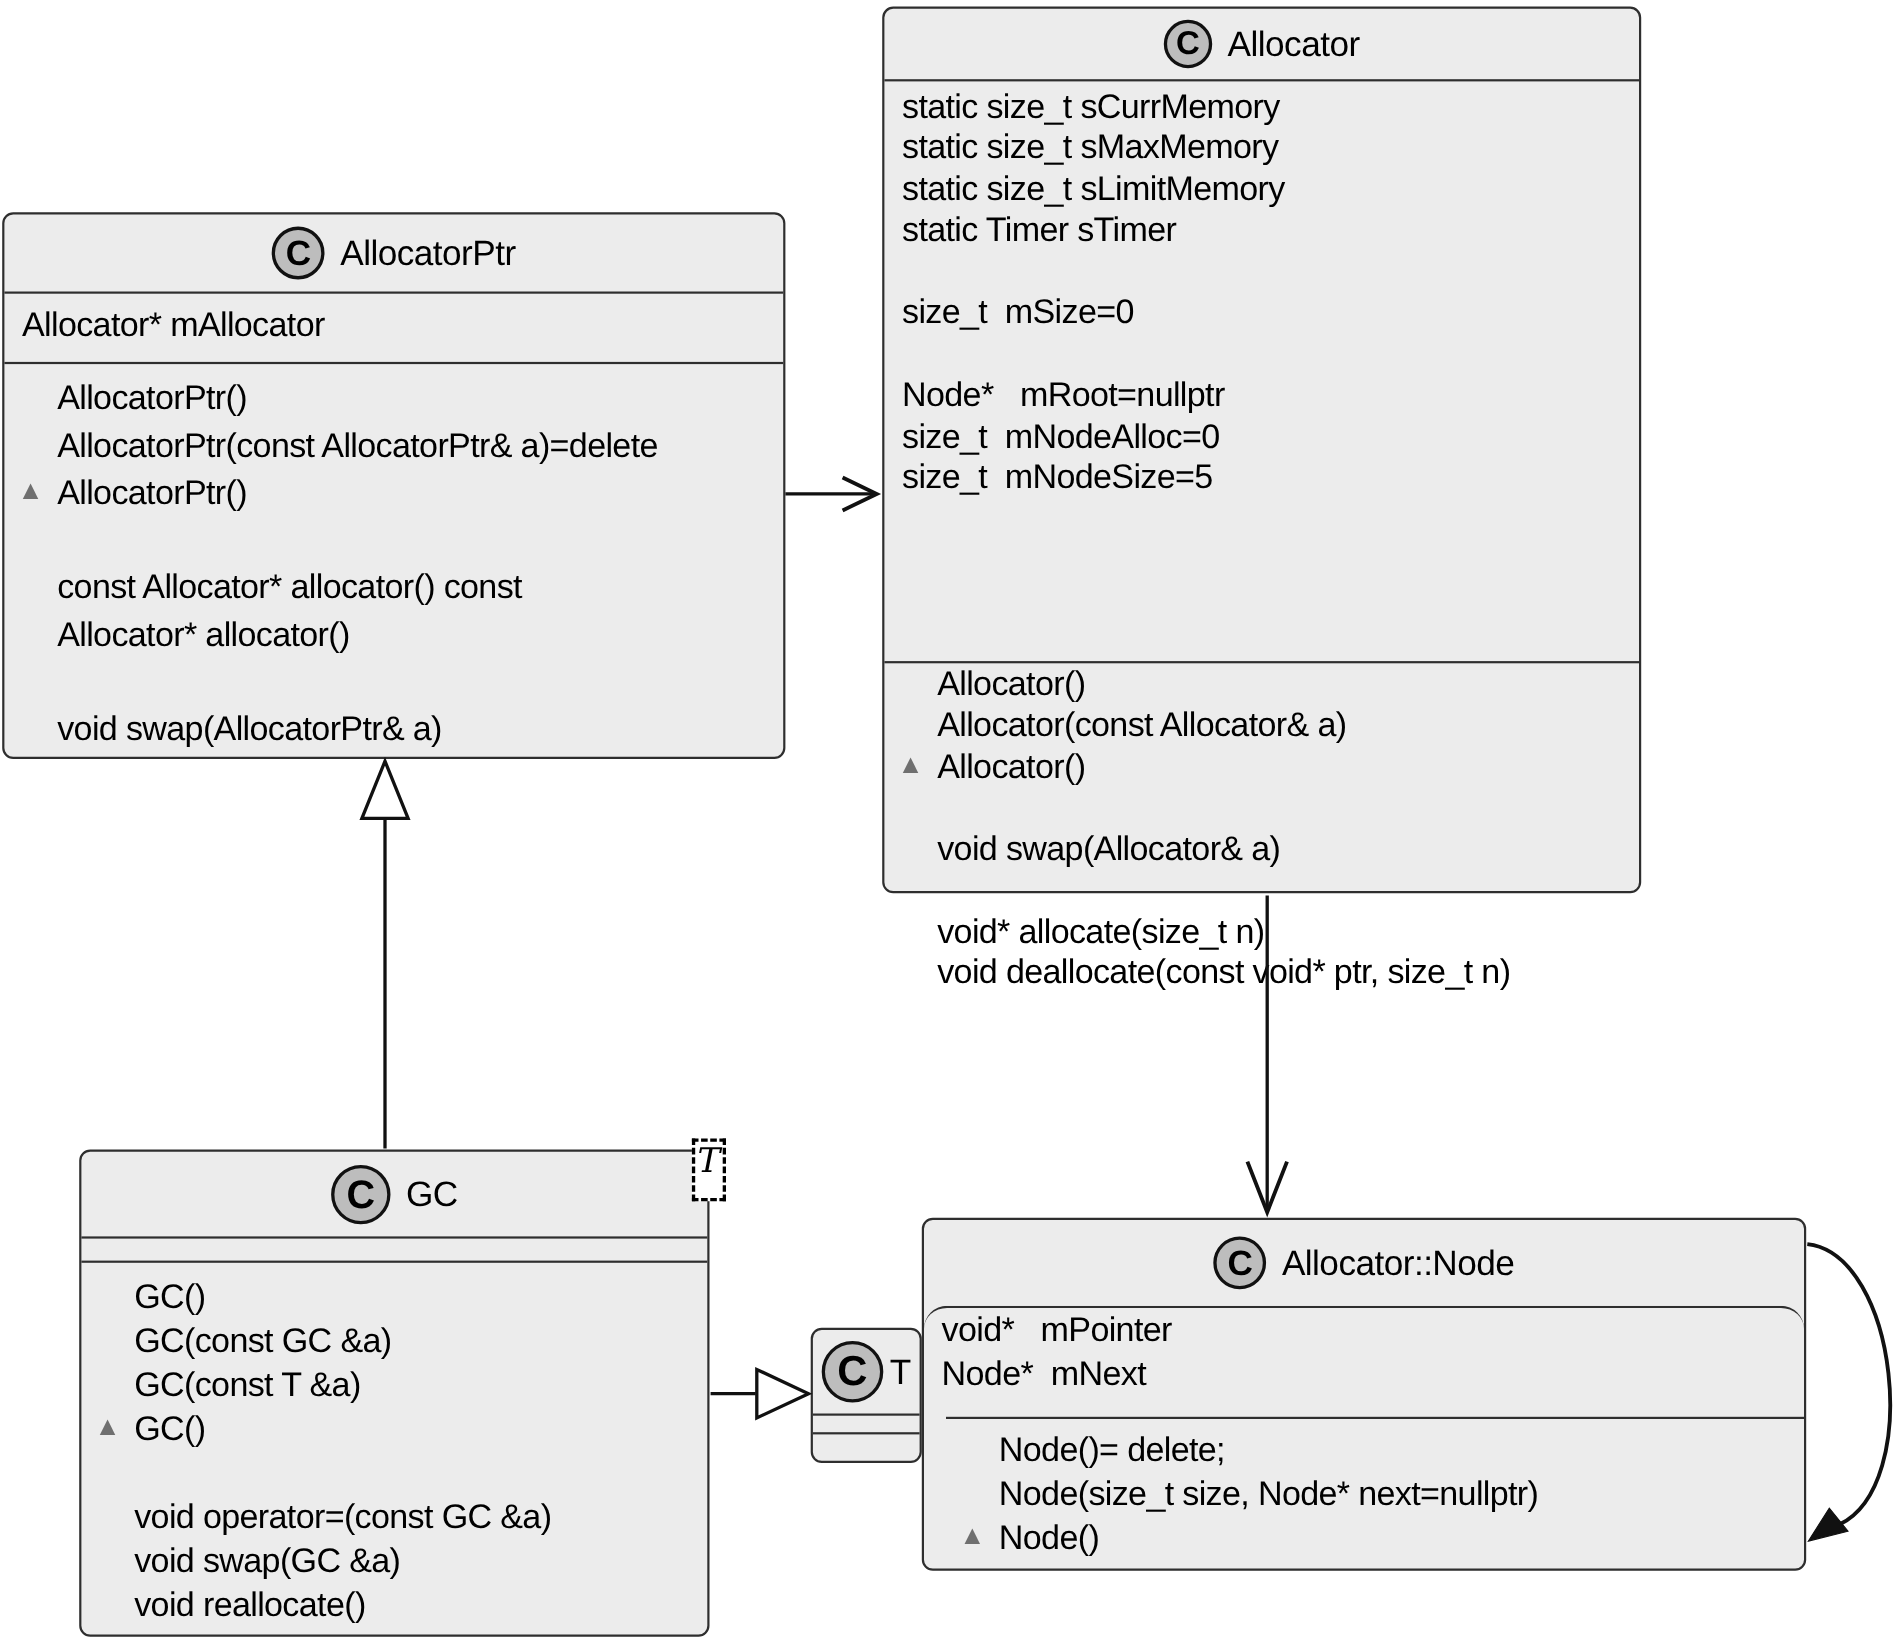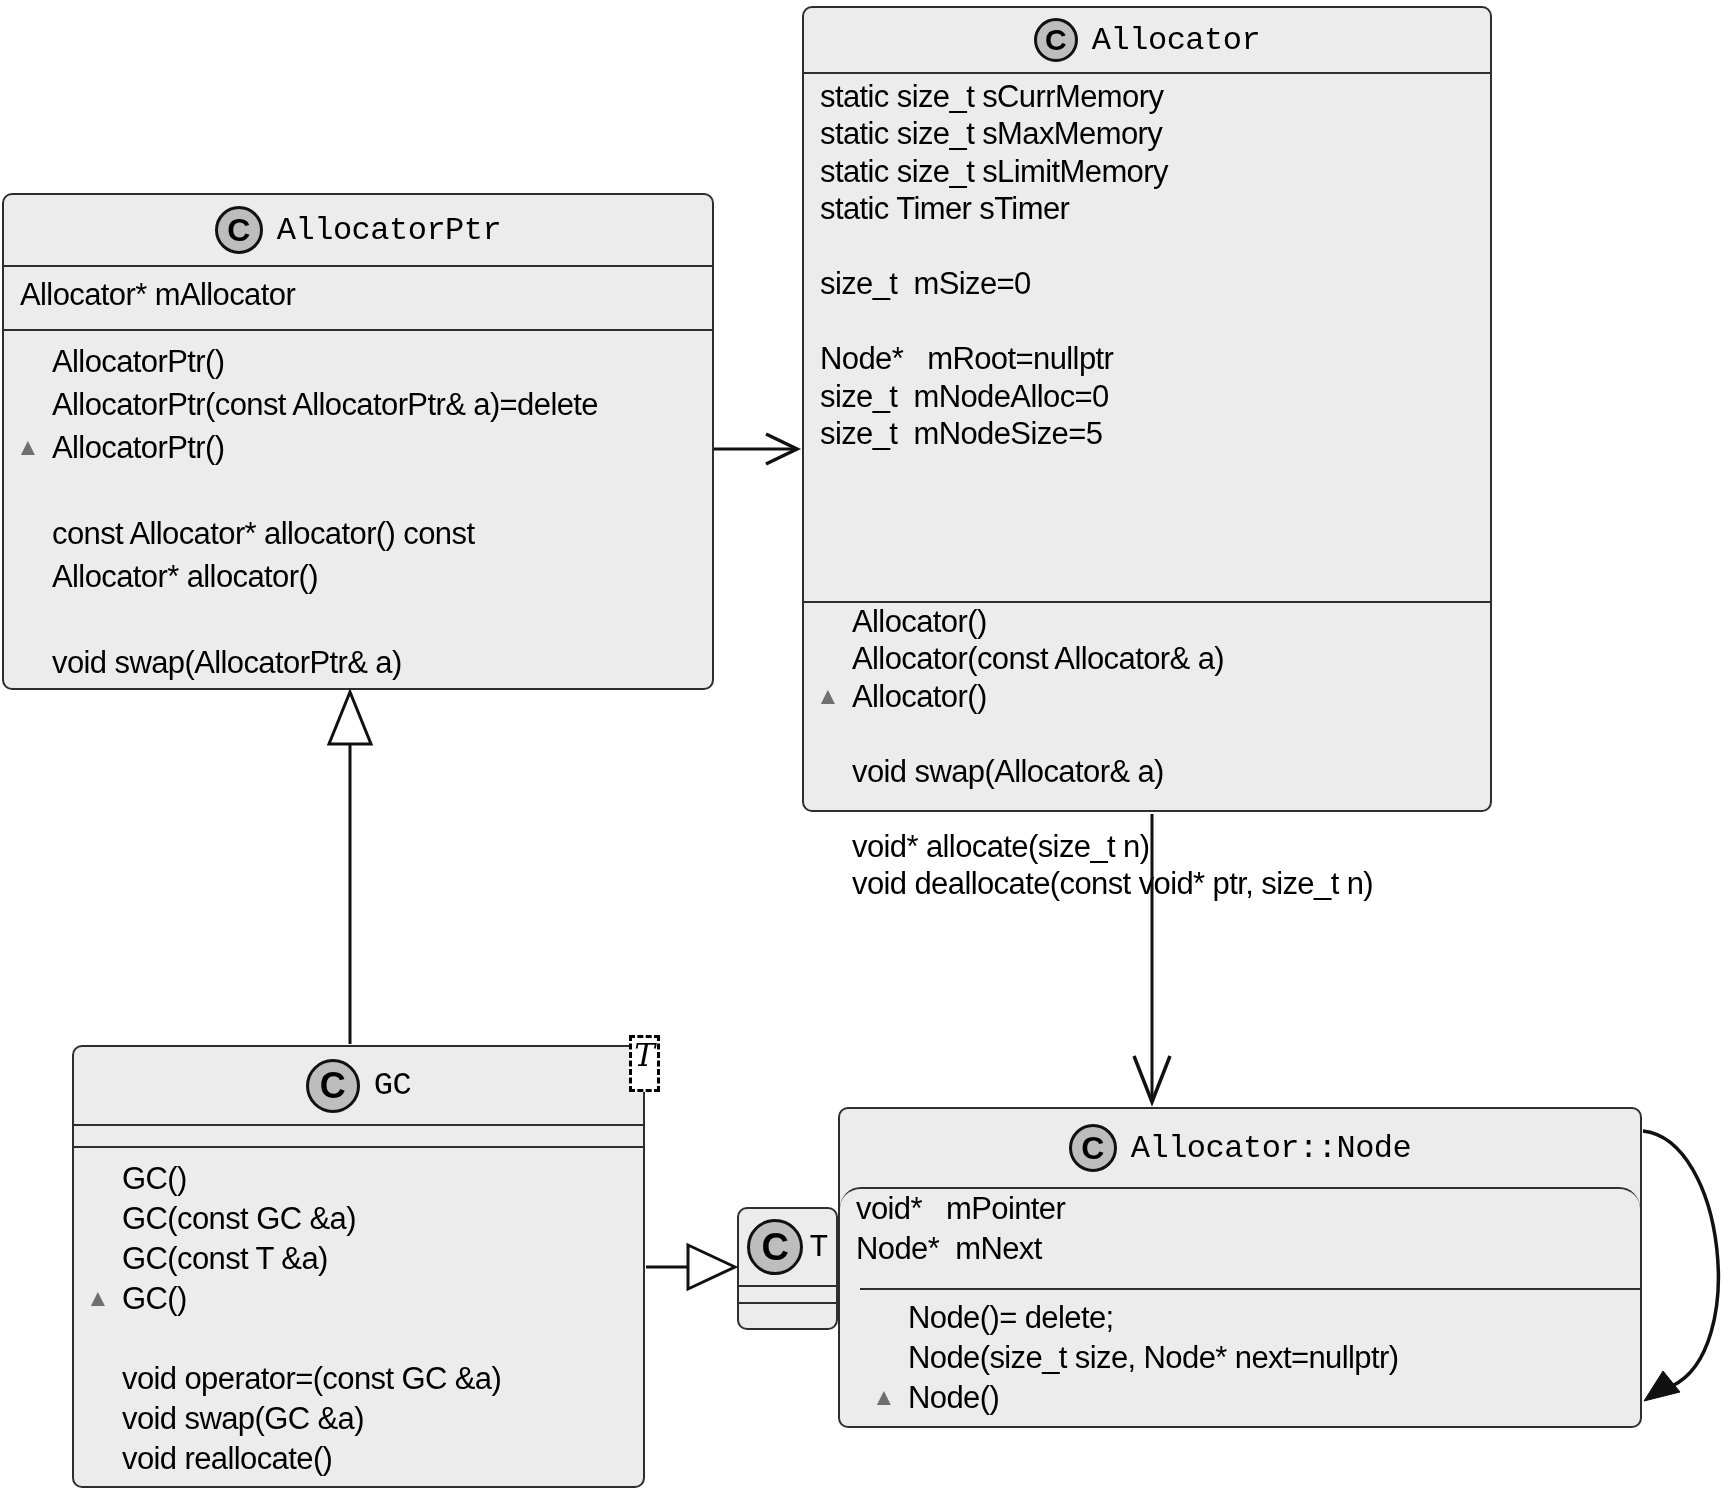--- a/index.html
+++ b/index.html
@@ -5,21 +5,21 @@
   html,body{margin:0;padding:0;background:#ffffff;}
   #canvas{position:relative;width:1731px;height:1492px;background:#ffffff;overflow:hidden;
           font-family:"Liberation Sans","DejaVu Sans",sans-serif;color:#000;}
   .uml-class{position:absolute;background:#ececec;border:2.5px solid #2e2e2e;border-radius:10px;
              box-sizing:border-box;}
   .hdr{display:flex;align-items:center;justify-content:center;gap:14px;box-sizing:border-box;}
   .sec{border-top:2.5px solid #2e2e2e;box-sizing:border-box;overflow:hidden;}
   .cbadge{display:flex;align-items:center;justify-content:center;border-radius:50%;
           background:#bdbdbd;border:3px solid #111;font-weight:bold;box-sizing:border-box;
           font-family:"Liberation Sans",sans-serif;}
-  .title{font-size:32px;letter-spacing:-0.5px;font-family:Liberation Mono, monospace;}
+  .title{font-size:32px;letter-spacing:-0.5px;}
   .line{position:relative;height:var(--lh);display:flex;align-items:center;
         padding-left:48px;font-size:31px;letter-spacing:-0.6px;}
   .attrs .line{padding-left:16px;}
   .txt{white-space:pre;}
   .marker{position:absolute;left:12px;top:50%;transform:translateY(-54%);
           color:#6f6f6f;font-size:24px;letter-spacing:0;}
   .tparam{position:absolute;left:629px;top:1035px;width:31px;height:57px;background:#fff;
           border:3px dashed #000;box-sizing:border-box;z-index:5;
           display:flex;justify-content:center;align-items:flex-start;}
   .tparam span{font-family:"DejaVu Serif","Liberation Serif",serif;font-style:italic;

